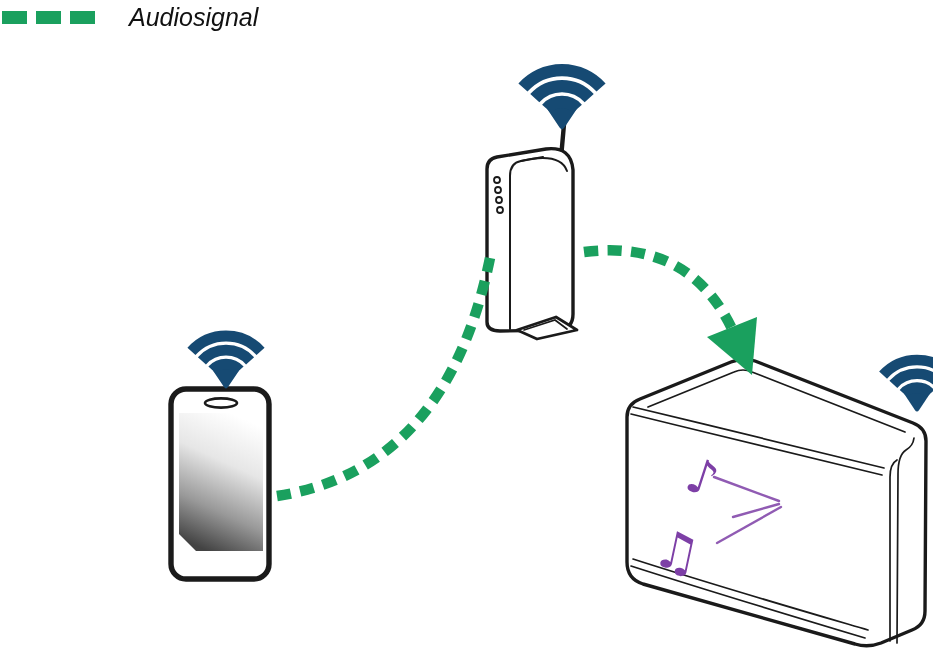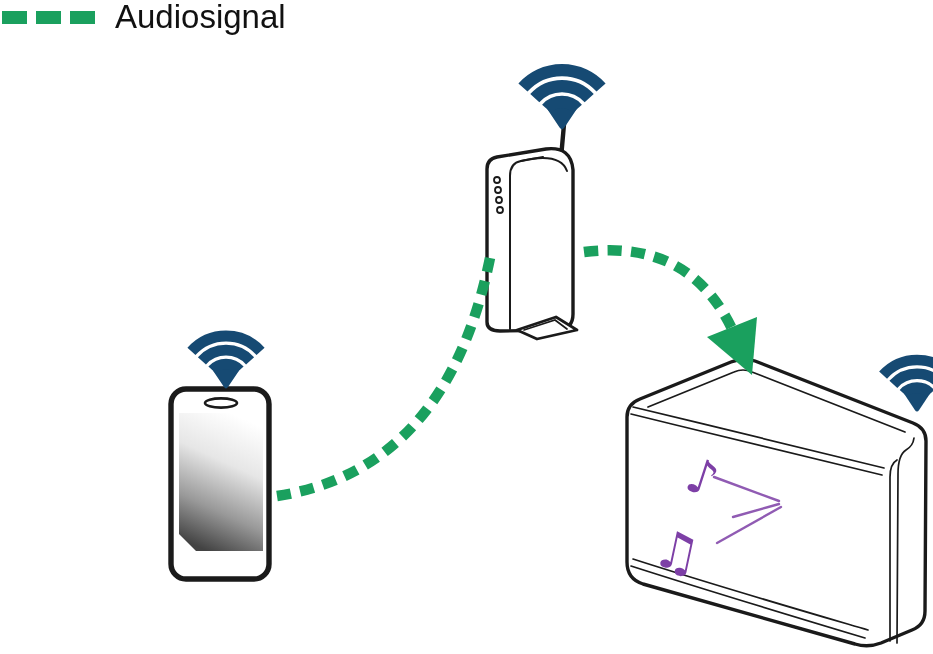--- a/index.html
+++ b/index.html
@@ -9,22 +9,22 @@
   }
   .legend{
     position:absolute;top:4px;left:2px;height:26px;
     display:flex;align-items:center;
   }
   .legend-dash{
     display:inline-block;width:25px;height:13px;margin-right:9px;
     background:var(--signal-green,#1aa05e);
   }
   .legend-label{
-    margin-left:11px;font-size:33px;line-height:26px;color:var(--text,#111);
-    letter-spacing:0px;white-space:nowrap;
+    margin-left:25px;font-size:25px;line-height:26px;color:var(--text,#111);
+    letter-spacing:0px;white-space:nowrap;font-style:italic;
   }
   svg{position:absolute;top:0;left:0;}
   .outline{fill:#ffffff;stroke:var(--outline,#1a1a1a);stroke-width:3.4;stroke-linejoin:round;}
   .thin{fill:none;stroke:var(--outline,#1a1a1a);stroke-width:1.7;stroke-linecap:round;}
   .thin2{fill:none;stroke:var(--outline,#1a1a1a);stroke-width:2;stroke-linecap:round;}
   .phone-body{fill:#ffffff;stroke:var(--outline,#1a1a1a);stroke-width:5.4;}
   .earpiece{fill:#ffffff;stroke:var(--outline,#1a1a1a);stroke-width:2.6;}
   .antenna{stroke:var(--outline,#1a1a1a);stroke-width:4.4;stroke-linecap:round;}
   .led{fill:#ffffff;stroke:var(--outline,#1a1a1a);stroke-width:1.8;}
   .wifi-dot{fill:var(--wifi-blue,#164a73);stroke:none;}

